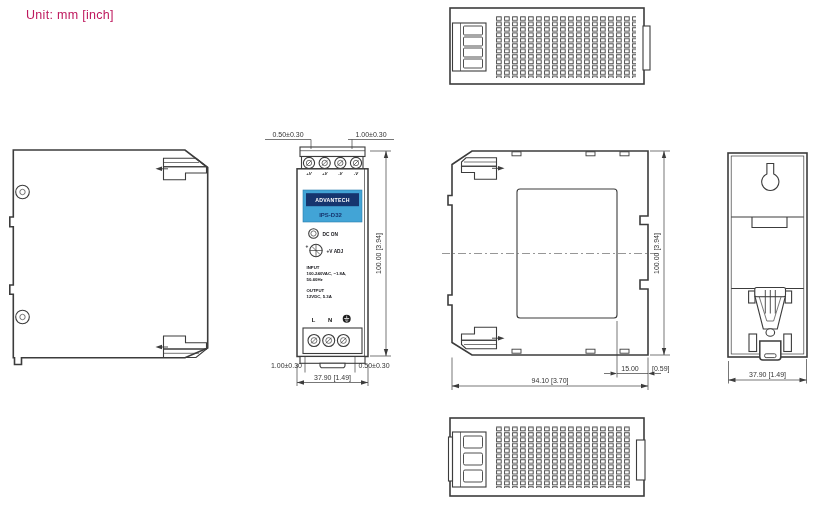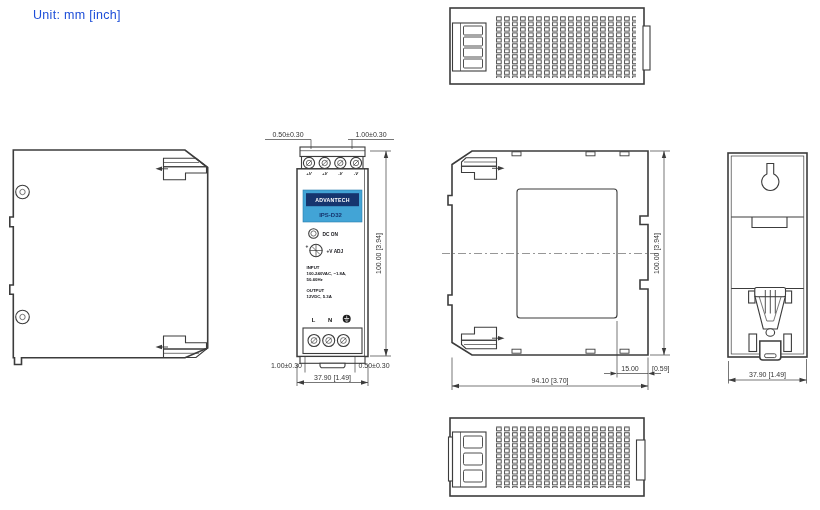--- a/index.html
+++ b/index.html
@@ -1,18 +1,18 @@
 <!DOCTYPE html>
 <html><head>
 <meta charset="utf-8">
 <style>
   html,body{margin:0;padding:0;background:#fff}
   .page{position:relative;width:820px;height:510px;background:#ffffff;
         font-family:"Liberation Sans","DejaVu Sans",sans-serif;overflow:hidden}
-  .unit{position:absolute;left:33px;top:8px;font-size:12.5px;color:#1d4ed8;letter-spacing:.3px}
+  .unit{position:absolute;left:26px;top:8px;font-size:12.5px;color:#be185d;letter-spacing:.3px}
   svg.canvas{position:absolute;left:0;top:0}
   .ln  {fill:none;stroke:#3c3c3c;stroke-width:1.1;stroke-linejoin:miter}
   .ln2 {fill:none;stroke:#3c3c3c;stroke-width:1.6;stroke-linejoin:miter}
   .lnw {fill:#ffffff;stroke:#3c3c3c;stroke-width:1.1}
   .lnw2{fill:#ffffff;stroke:#3c3c3c;stroke-width:1.5}
   .thin{fill:none;stroke:#3c3c3c;stroke-width:0.7}
   .med {fill:none;stroke:#3c3c3c;stroke-width:0.9}
   .arr {fill:#3c3c3c;stroke:none}
   .cl  {fill:none;stroke:#6a6a6a;stroke-width:0.7;stroke-dasharray:8 3 2 3}
   text{font-family:"Liberation Sans","DejaVu Sans",sans-serif}

